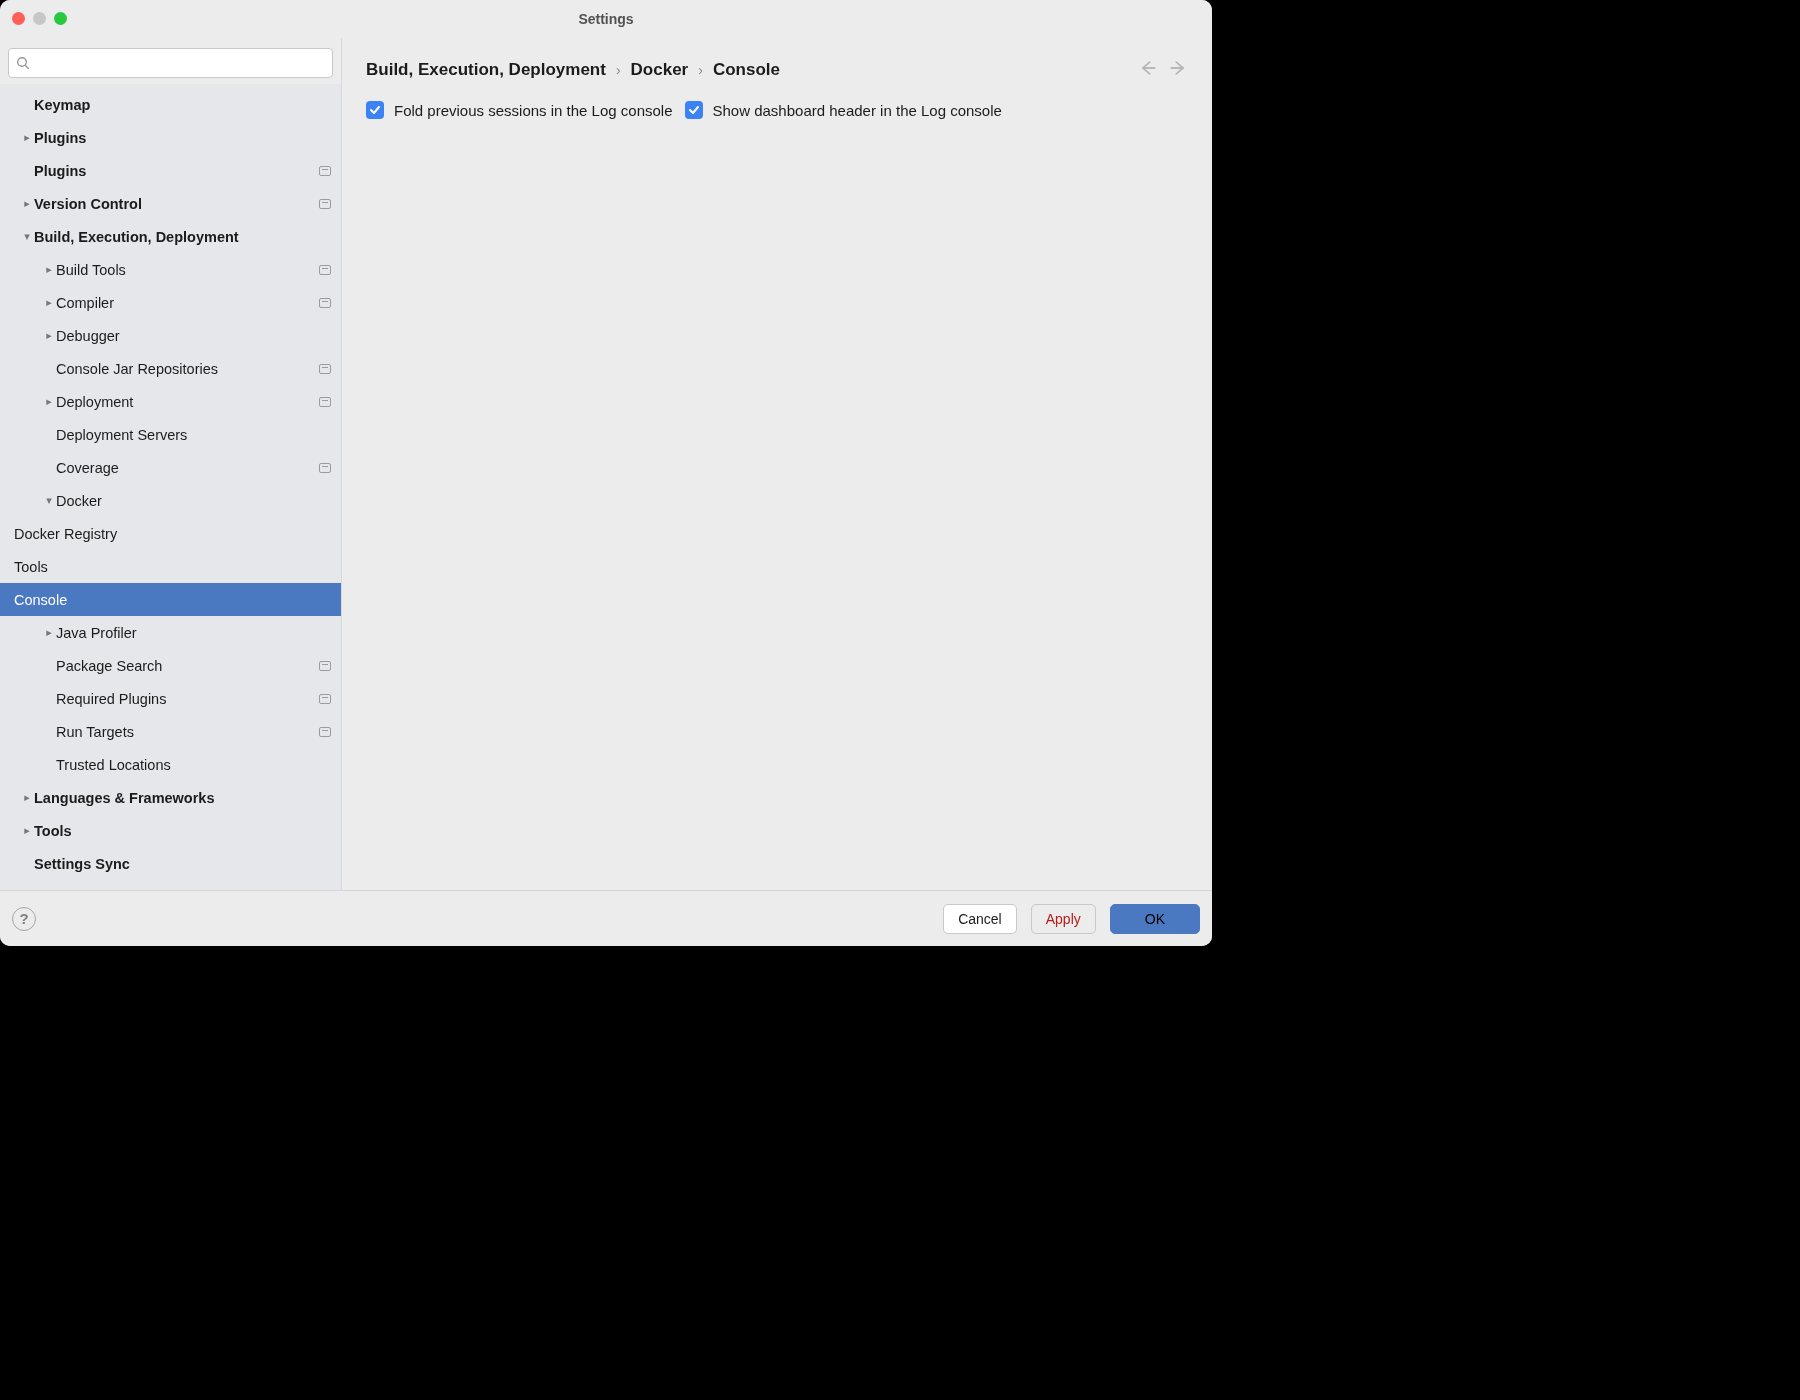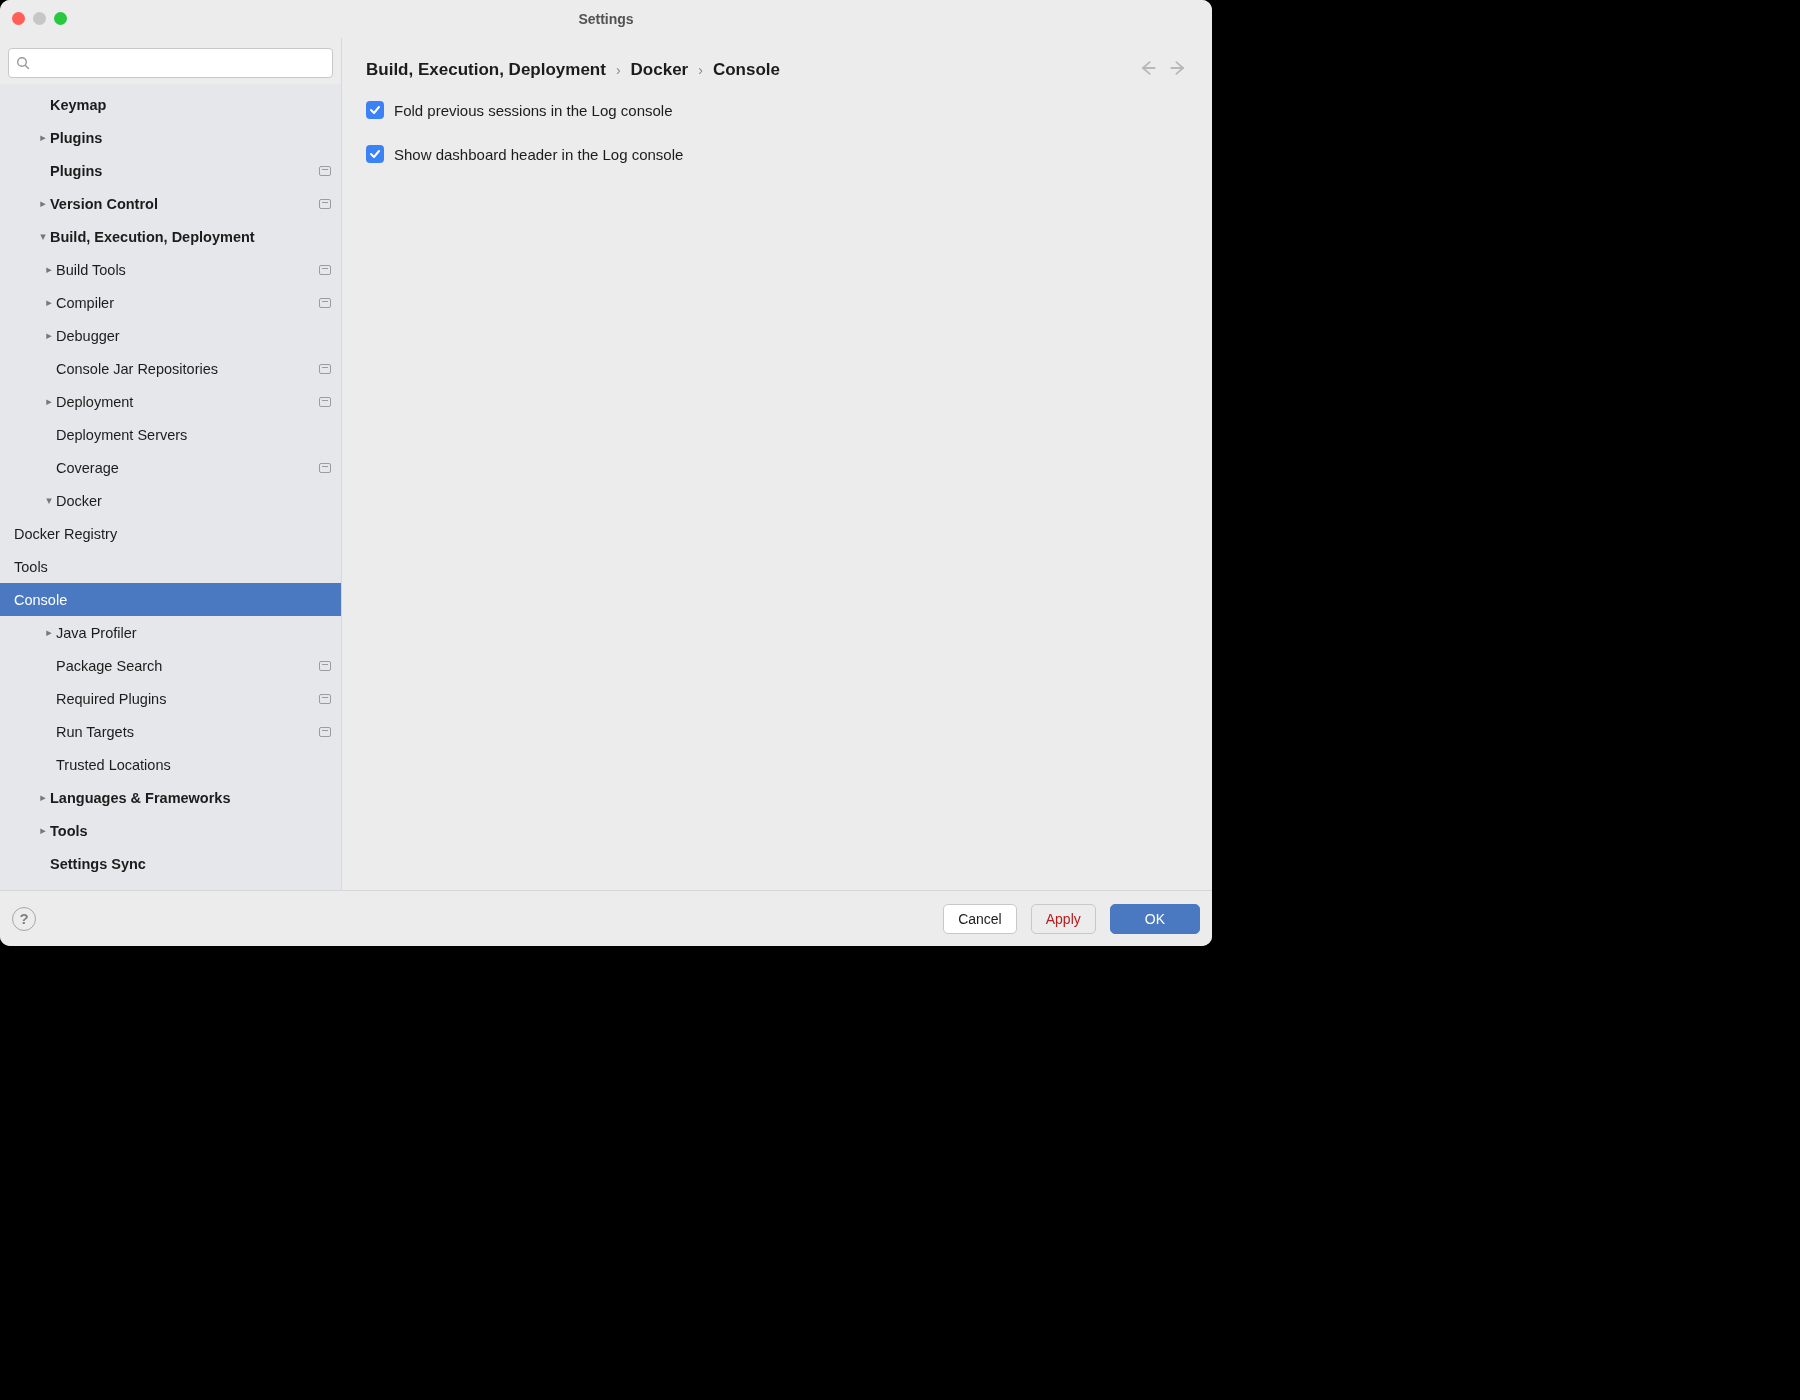--- a/index.html
+++ b/index.html
@@ -118,21 +118,21 @@
     height:1px; background:#9c9c9c;
   }
   .tree-item.bold .label { font-weight: 700; }
   .tree-item.selected {
     background: #4a79c2;
     color: #fff;
   }
   .tree-item.selected .arrow { color: #fff; }
 
   
-  .lvl0 { padding-left: 36px; }
+  .lvl0 { padding-left: 20px; }
   .lvl1 { padding-left: 42px; }
   .lvl2 { }
 
   
   .content {
     flex: 1;
     display: flex;
     flex-direction: column;
     background: #ececec;
   }
@@ -151,22 +151,22 @@
   }
   .crumb.link { color: #1c1c1c; }
   .crumb.sep { color: #8a8a8a; font-weight: 400; font-size:14px; }
   .navbtns { display: flex; gap: 10px; }
   .navbtn { color: #b8b8b8; }
   .navsvg { width:20px; height:20px; }
 
   .options {
     padding: 0 24px;
     display: flex;
-    flex-direction: column;
-    gap: 26px;
+    flex-direction: row;
+    gap: 12px;
   }
   .chk-row {
     display: flex;
     align-items: center;
     gap: 10px;
     font-size: 15px;
   }
   .chk {
     width: 18px; height: 18px;
     border-radius: 4px;
@@ -210,21 +210,21 @@
     align-items: center;
     justify-content: center;
   }
   .btn.disabled {
     color: #b91c1c;
     background: #ececec;
   }
   .btn.primary {
     background: #4a79c2;
     border-color: #4a79c2;
-    color: #ffffff;
+    color: #000000;
     padding: 0 34px;
   }
 </style>
 </head>
 <body>
 <div class="window">
 
   <div class="titlebar">
     <div class="traffic-lights">
       <div class="dot close"></div>

